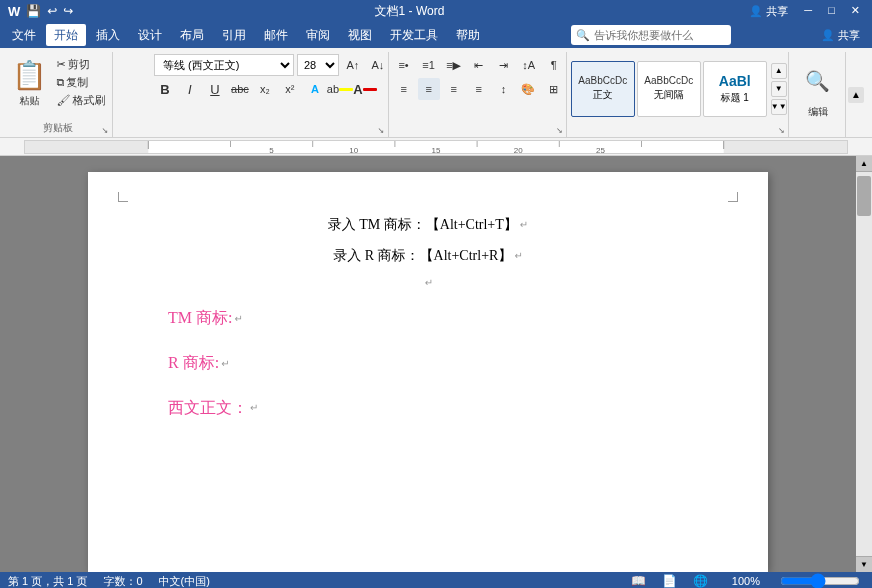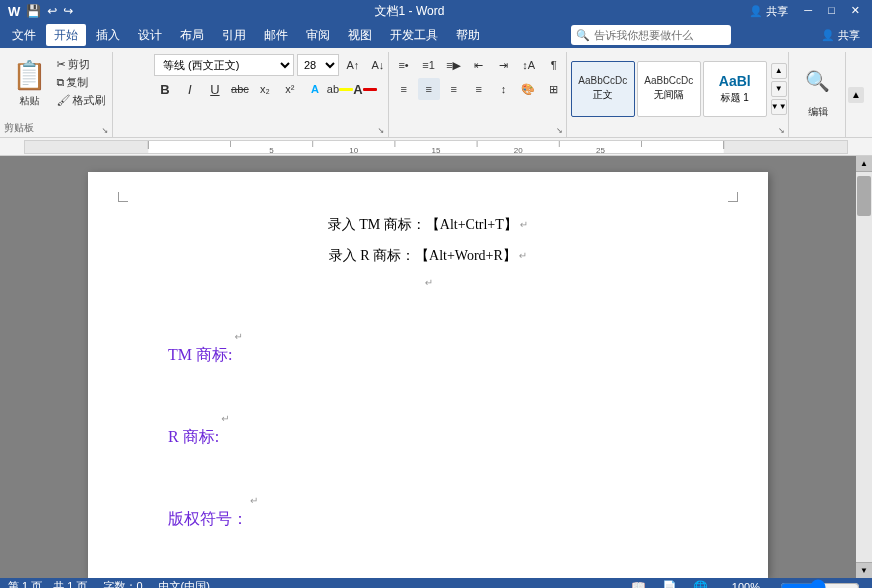--- a/index.html
+++ b/index.html
@@ -64,21 +64,21 @@
       padding: 2px 6px 0 6px;
       position: relative;
     }
     .ribbon-group:last-child { border-right: none; }
     .ribbon-group-label {
       font-size: 10px;
       color: #666;
       position: absolute;
       bottom: 2px;
       left: 0; right: 0;
-      text-align: left;
+      text-align: center;
     }
     .ribbon-group-content {
       display: flex;
       flex-direction: row;
       align-items: flex-start;
       gap: 2px;
       flex: 1;
       padding-bottom: 14px;
     }
 
@@ -278,21 +278,21 @@
       align-items: center;
       margin-bottom: 4px;
     }
     .doc-line-center {
       display: flex;
       justify-content: center;
       align-items: center;
       margin-bottom: 6px;
     }
     .para-mark { color: #999; font-size: 10px; margin-left: 2px; }
-    .red-text { color: #6d28d9; font-size: 16px; font-weight: normal; margin-top: 37px; }
+    .red-text { color: #ec4899; font-size: 16px; font-weight: normal; }
 
     
     .status-bar {
       background: #2b579a;
       height: 18px;
       display: flex;
       align-items: center;
       padding: 0 8px;
       color: white;
       font-size: 11px;
@@ -522,37 +522,37 @@
       <div class="corner-mark tl"></div>
       <div class="corner-mark tr"></div>
 
       <div class="doc-content">
 
         <div class="doc-line-center">
           <span style="font-family:'SimSun','宋体',serif;font-size:14px;">录入 TM 商标：【Alt+Ctrl+T】</span>
           <span class="para-mark">↵</span>
         </div>
         <div class="doc-line-center">
-          <span style="font-family:'SimSun','宋体',serif;font-size:14px;">录入 R 商标：【Alt+Word+R】</span>
+          <span style="font-family:'SimSun','宋体',serif;font-size:14px;">录入 R 商标：【Alt+Ctrl+R】</span>
           <span class="para-mark">↵</span>
         </div>
         <div class="doc-line-center">
           <span class="para-mark">↵</span>
         </div>
 
         <div class="doc-line" style="margin-top:12px;">
           <span class="red-text">TM 商标:</span>
           <span class="para-mark">↵</span>
         </div>
         <div class="doc-line" style="margin-top:16px;">
           <span class="red-text">R 商标:</span>
           <span class="para-mark">↵</span>
         </div>
         <div class="doc-line" style="margin-top:16px;">
-          <span class="red-text">版权符号：</span>
+          <span class="red-text">西文正文：</span>
           <span class="para-mark">↵</span>
         </div>
       </div>
     </div>
   </div>
 
   <div style="width:16px;background:#e0e0e0;display:flex;flex-direction:column;align-items:center;">
     <div style="width:16px;height:16px;background:#c8c8c8;display:flex;align-items:center;justify-content:center;font-size:8px;cursor:pointer;border-bottom:1px solid #aaa;">▲</div>
     <div style="flex:1;width:100%;background:#e8e8e8;position:relative;">
       <div style="width:14px;height:40px;background:#aaa;position:absolute;top:4px;left:1px;border-radius:2px;"></div>

